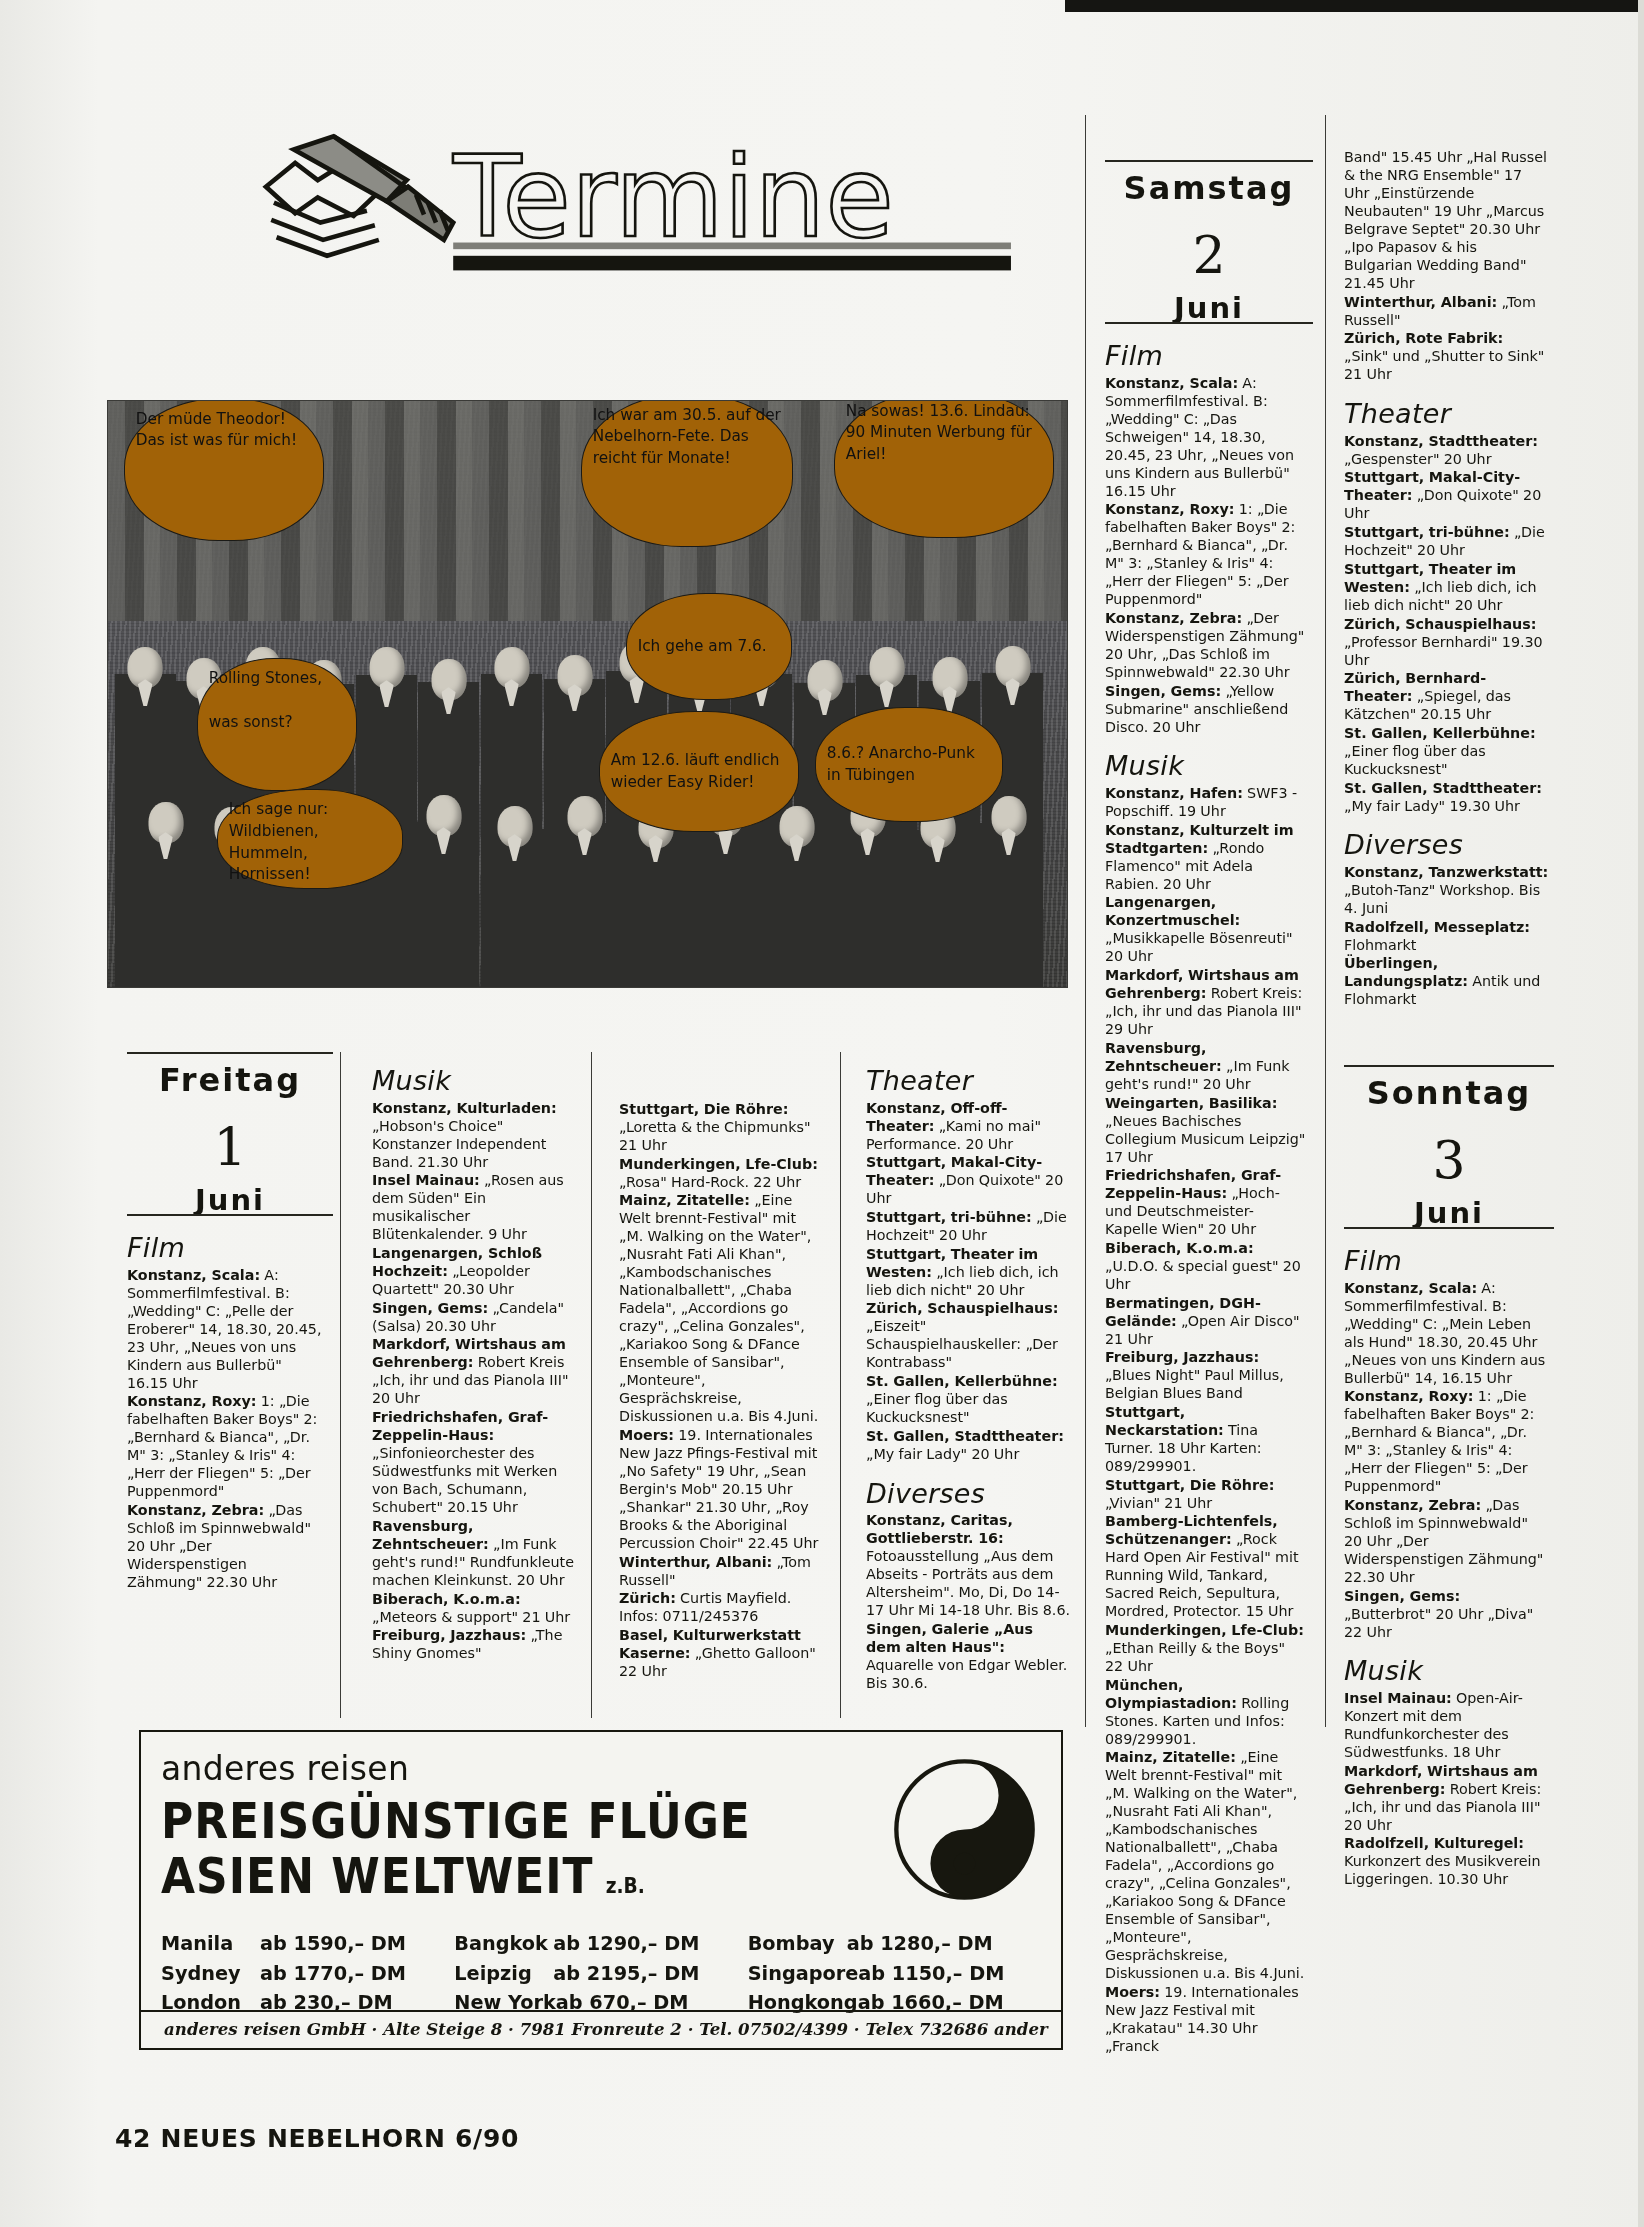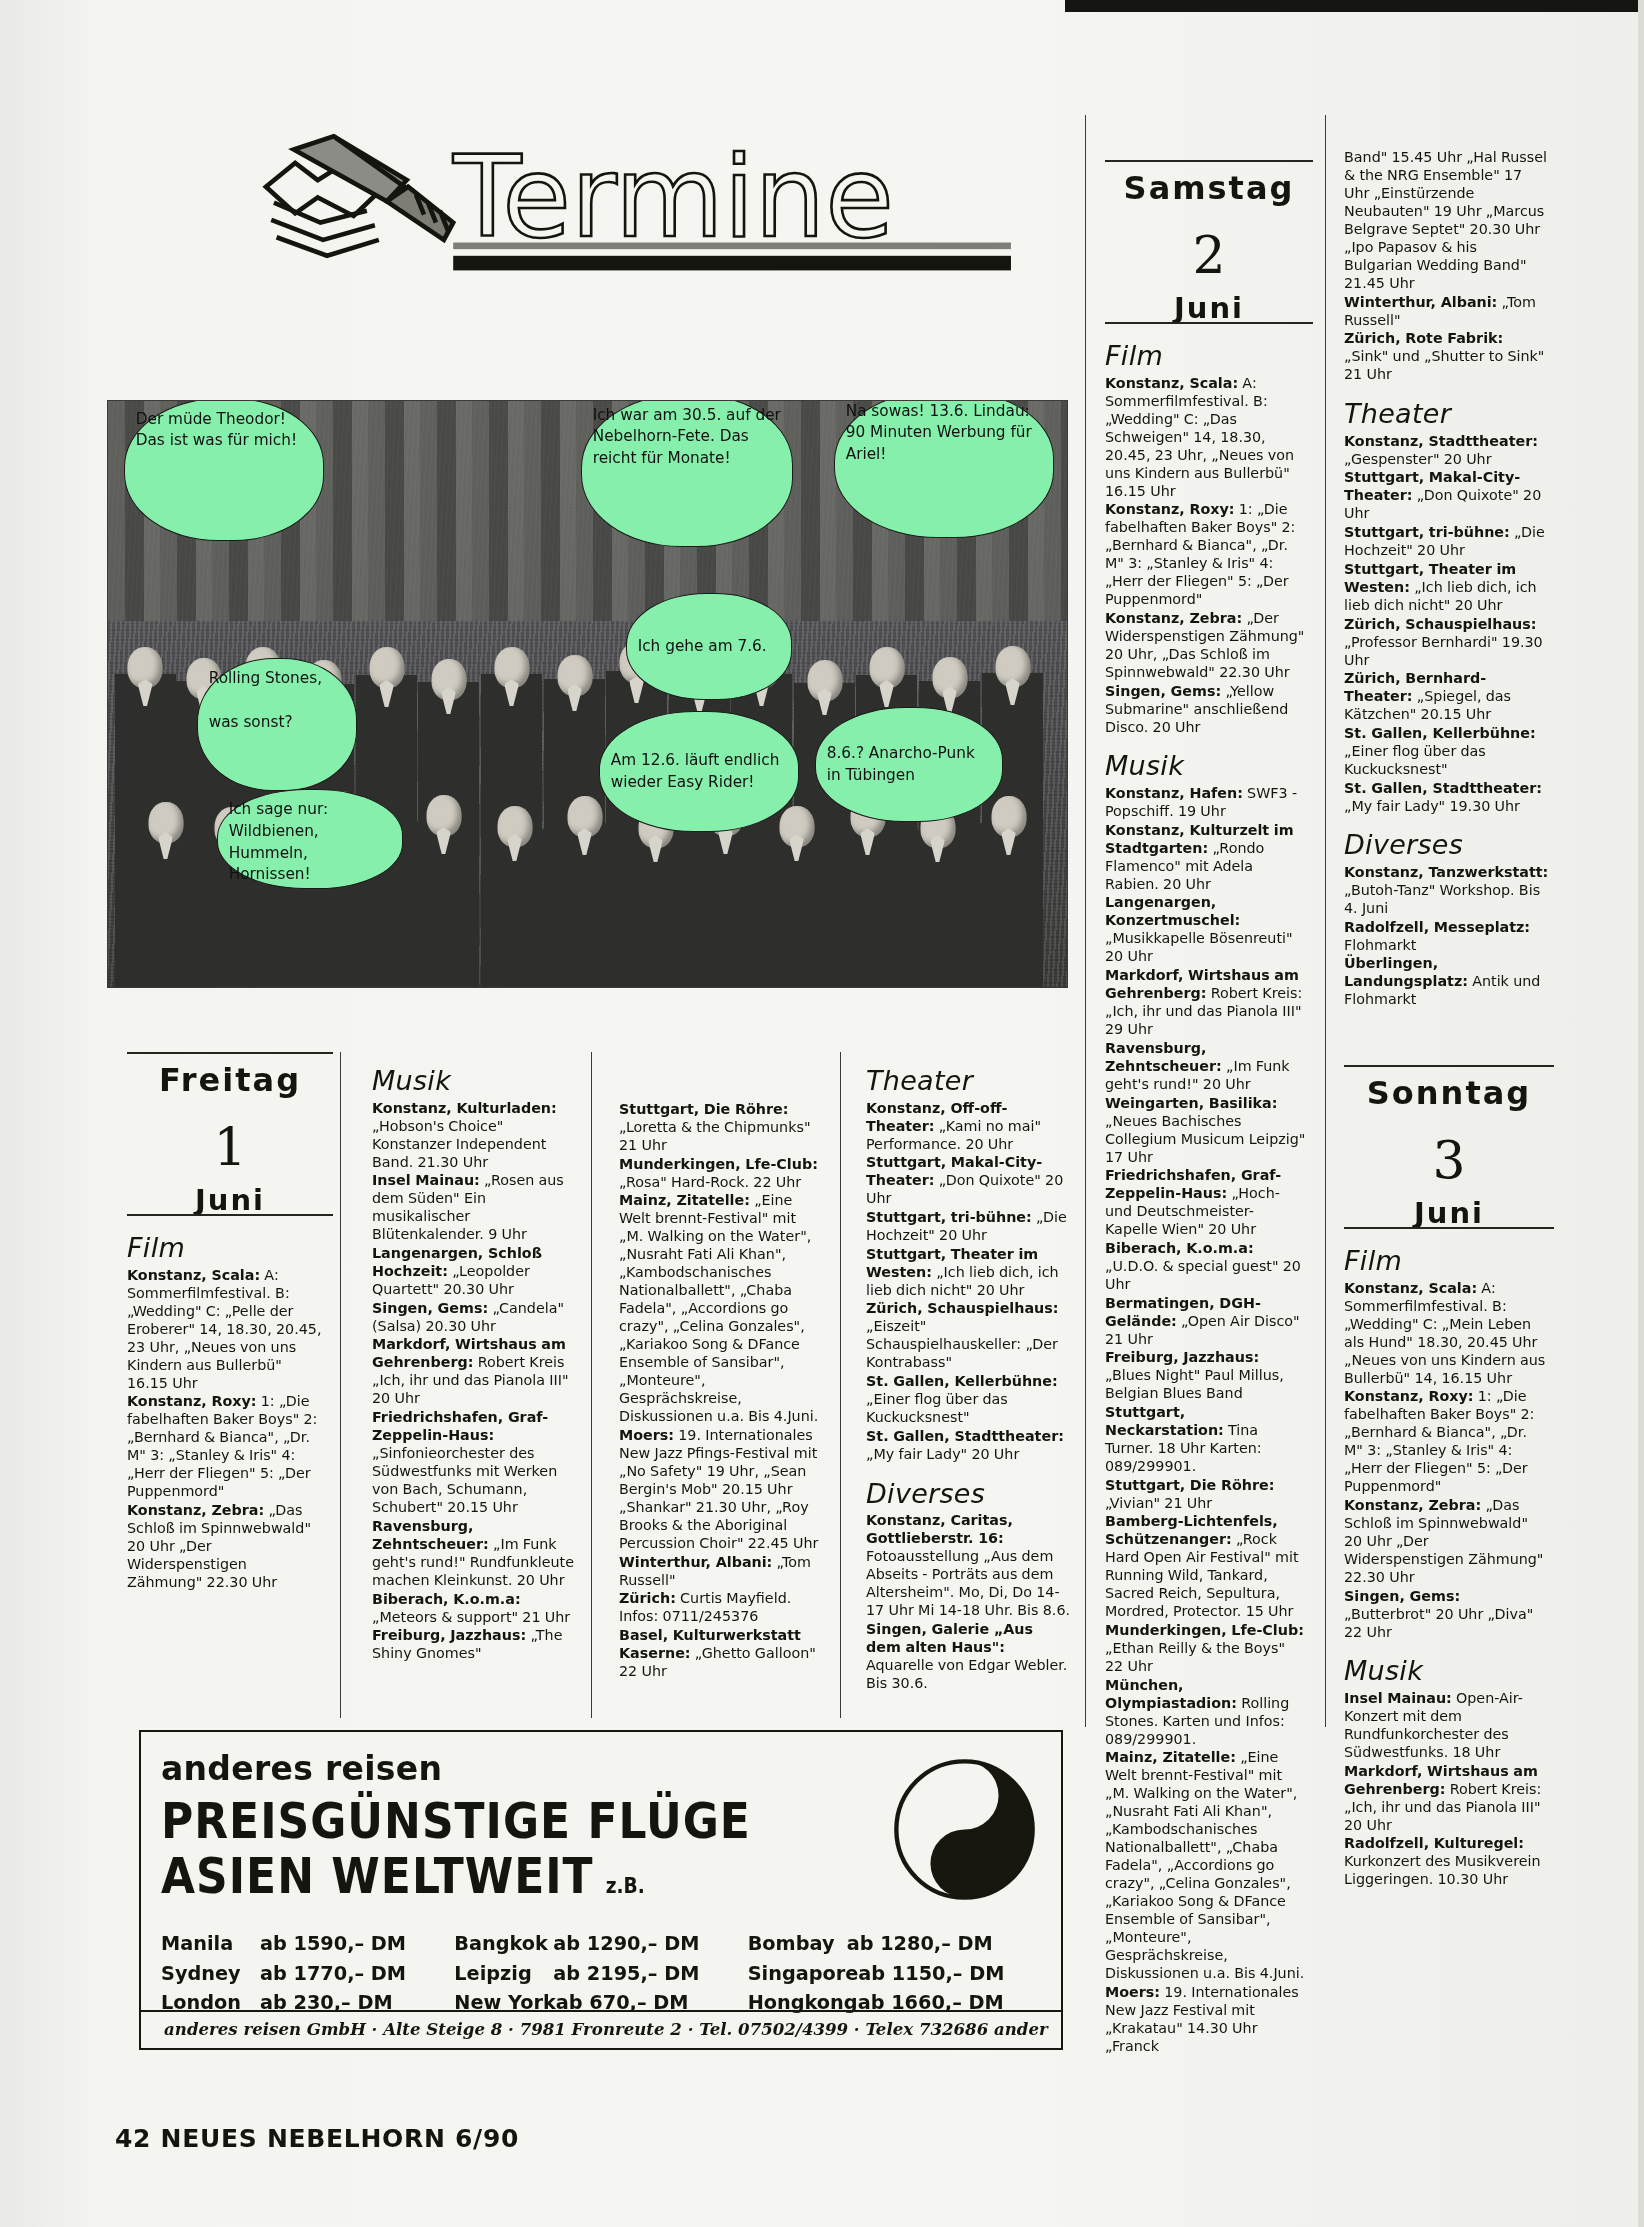--- a/index.html
+++ b/index.html
@@ -57,21 +57,21 @@
     background:linear-gradient(180deg,#3a3a38,#222220);
     clip-path:polygon(16% 0,84% 0,100% 22%,100% 100%,0 100%,0 22%);
   }
   .person .shirt{
     position:absolute;left:50%;transform:translateX(-50%);top:5.3px;
     width:14.7px;height:27px;background:#d7d4cb;
     clip-path:polygon(50% 0,100% 18%,62% 100%,38% 100%,0 18%);
   }
   
   .bubble{
-    position:absolute;background:#86efac;color:#111;
+    position:absolute;background:#a16207;color:#111;
     border:1.3px solid #1a1a17;
     font-family:"DejaVu Sans", sans-serif;
     font-size:15.3px;line-height:1.42;
     padding:9.3px 10.7px;
     box-sizing:border-box;
   }
   .bubble.oval{border-radius:48% 46% 45% 47%;}
   
   .col{position:absolute;box-sizing:border-box;}
   .vrule{position:absolute;width:1.3px;background:#3b3b37;}
@@ -107,21 +107,21 @@
   .entry b{font-weight:700;}
   .bodycol{padding-right:6.7px;}
 
   
   .ad{
     position:absolute;left:139px;top:1730px;width:924px;height:320px;
     border:2.7px solid #17170f;background:#f4f4f0;box-sizing:border-box;
     padding:13.3px 17.3px 8px 17.3px;
   }
   .ad .brand{
-    font-family:"DejaVu Sans", sans-serif;font-weight:700;font-size:33px;
+    font-family:"DejaVu Sans", sans-serif;font-weight:400;font-size:33px;
     letter-spacing:0.3px;margin:4px 0 1.3px 2.7px;
   }
   .ad .l1,.ad .l2{
     font-family:"DejaVu Sans", sans-serif;font-weight:700;
     font-size:44px;letter-spacing:1px;margin:4px 0 0 2.7px;
     transform:scaleY(1.12);transform-origin:left top;
   }
   .ad .zb{font-size:18.6px;font-weight:700;margin-left:12px;letter-spacing:0;}
   .ad .yin{
     position:absolute;right:24px;top:22.6px;width:145px;height:149px;

